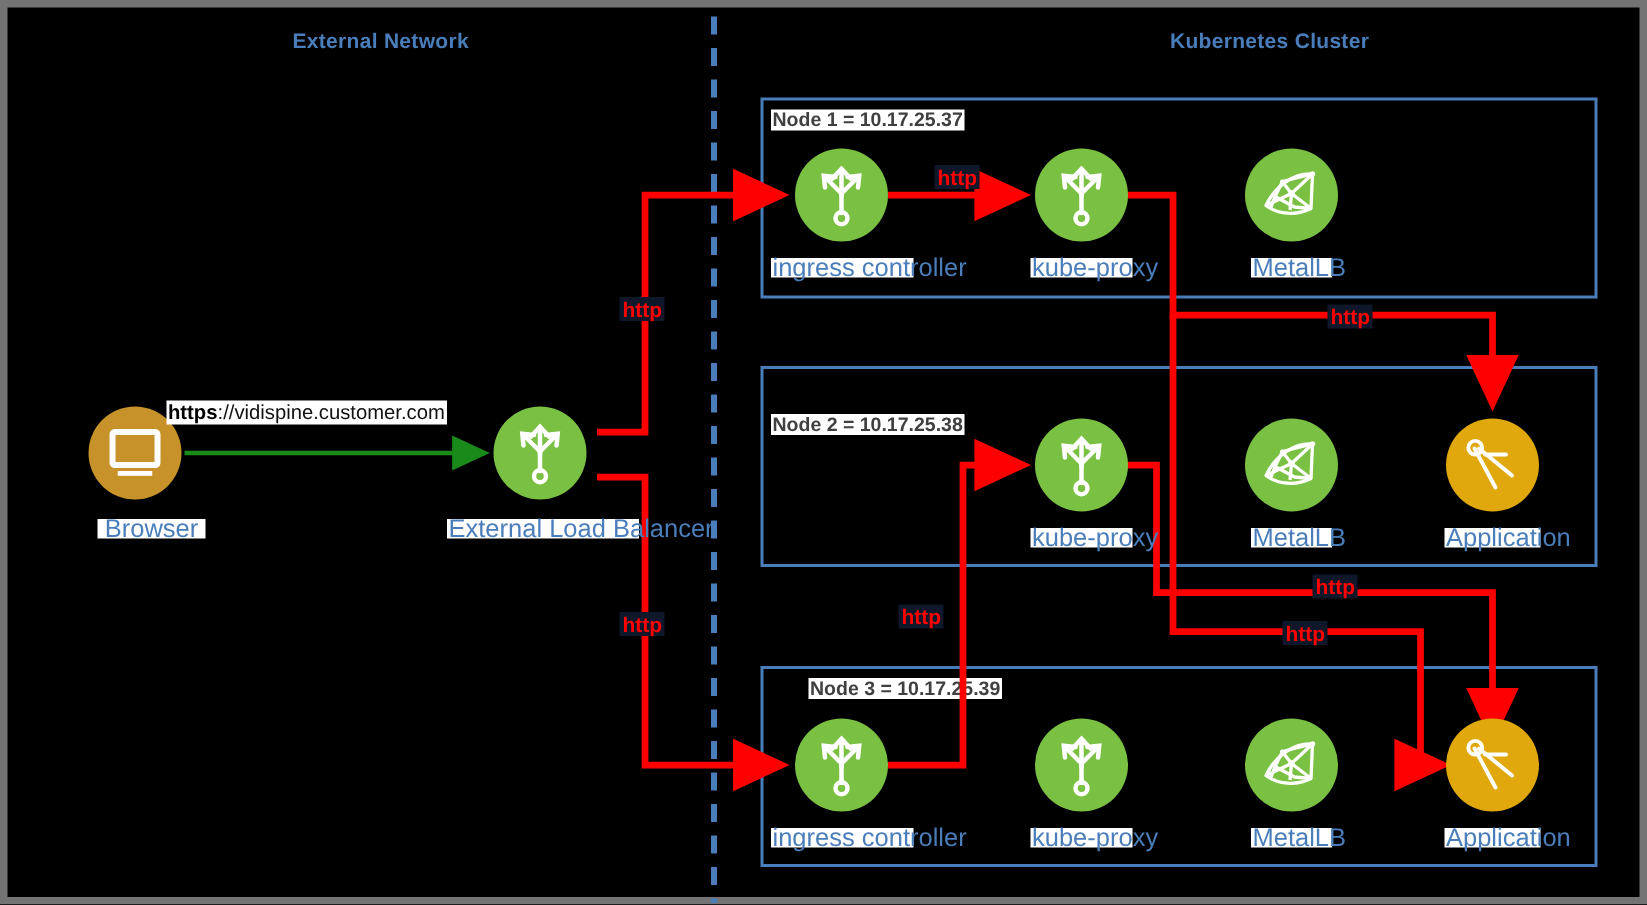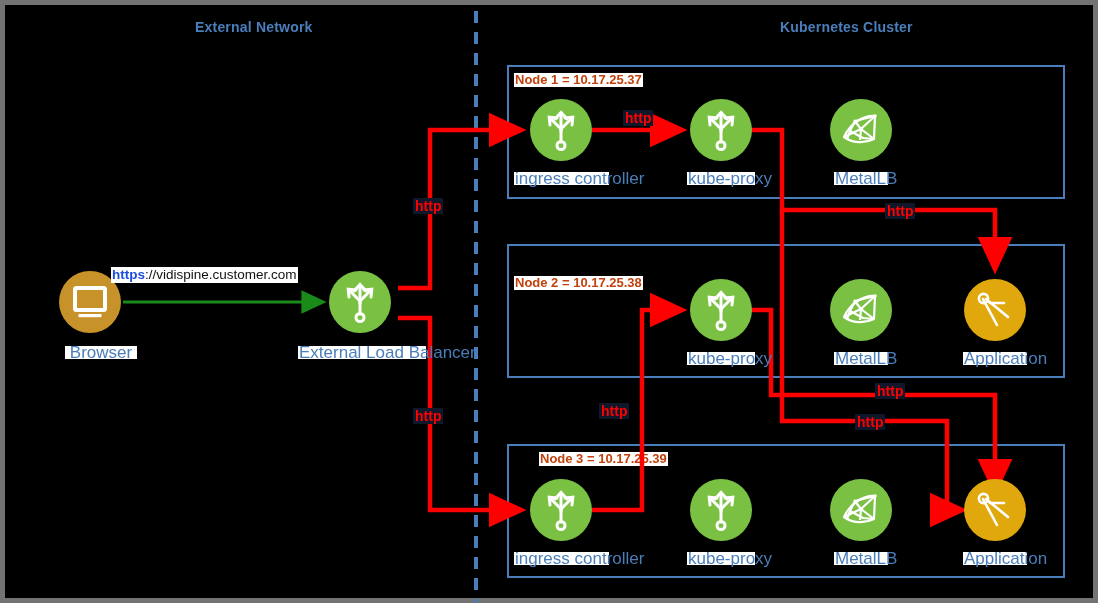--- a/index.html
+++ b/index.html
@@ -28,21 +28,21 @@
     white-space: nowrap;
     letter-spacing: .2px;
   }
   .node-box {
     position: absolute;
     border: 2px solid #4a7ebb;
     background: transparent;
   }
   .node-label {
     position: absolute;
-    color: #c2410c;
+    color: #404040;
     font-weight: bold;
     font-size: 13px;
     background: #ffffff;
     white-space: nowrap;
     line-height: 14px;
     padding: 0 1px;
   }
   .node-icon {
     position: absolute;
     width: 62px; height: 62px;
@@ -74,21 +74,21 @@
   }
   .url-label {
     position: absolute;
     font-size: 13.5px;
     background: #ffffff;
     white-space: nowrap;
     line-height: 16px;
     padding: 0 1px;
     color: #111111;
   }
-  .url-label .scheme { color: #1d4ed8; font-weight: bold; }
+  .url-label .scheme { color: #000000; font-weight: bold; }
 </style>
 </head>
 <body>
 
 <div id="canvas">
 
   <div class="zone-title" style="left:190px; top:14px;">External Network</div>
   <div class="zone-title" style="left:731px; top:14px;margin-left:44px;">Kubernetes Cluster</div>
 
   <div class="node-box" style="left:502px; top:60px; width:558px; height:134px;"></div>

